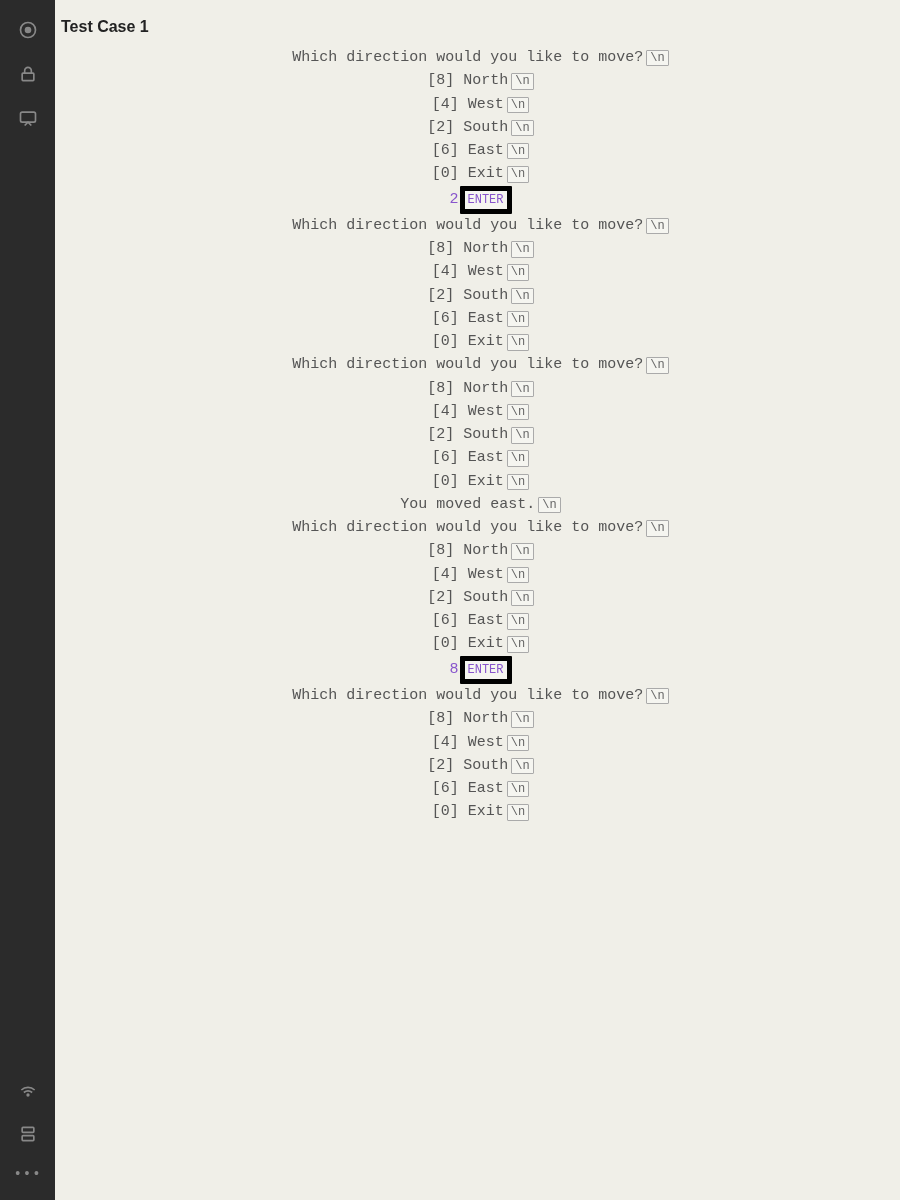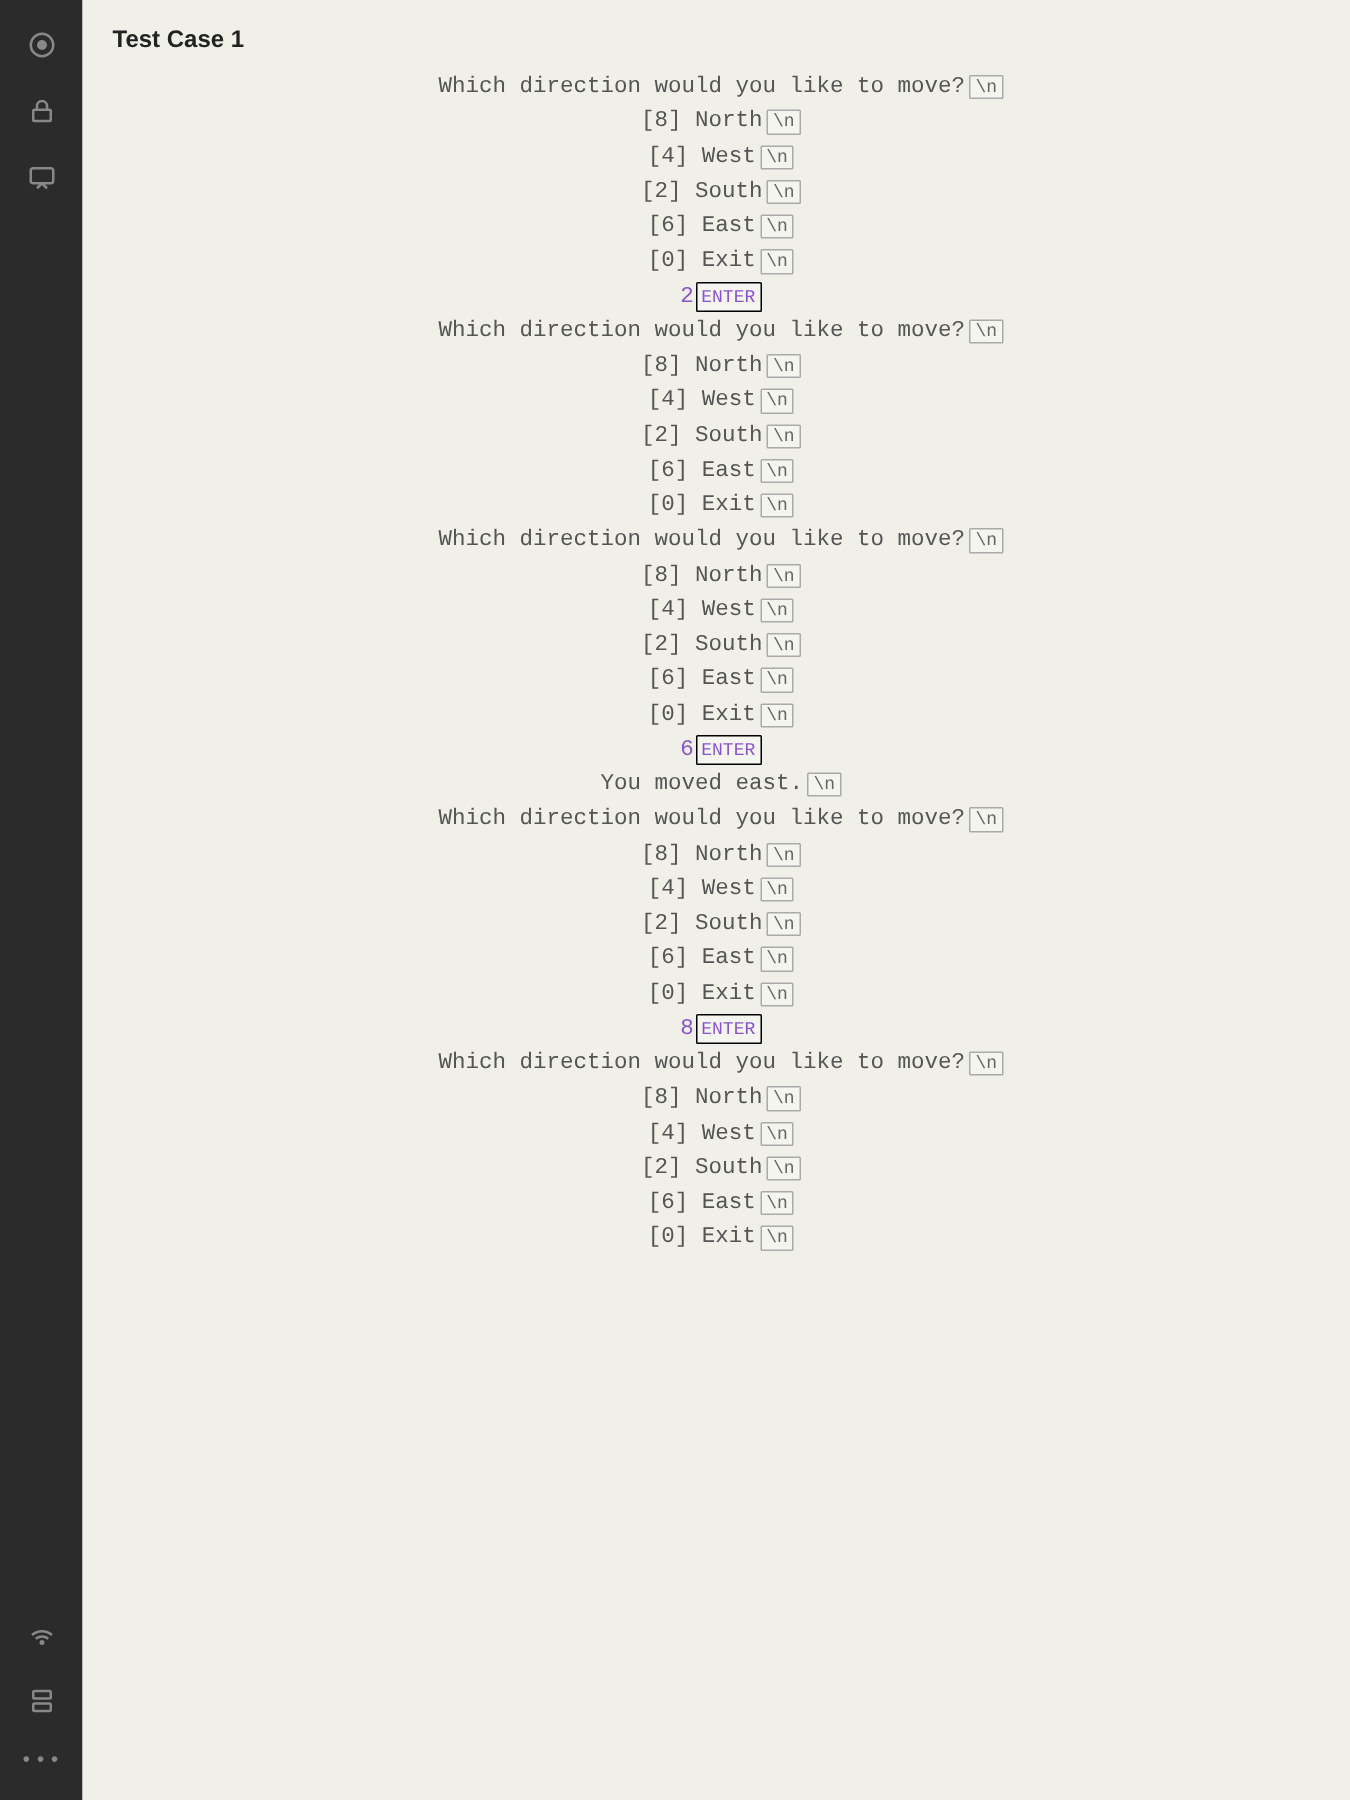--- a/index.html
+++ b/index.html
@@ -43,21 +43,21 @@
     background: #f0efe8;
     padding: 18px 0 0 0;
     overflow: hidden;
   }
   .title {
     font-family: Arial, sans-serif;
     font-weight: bold;
     font-size: 16px;
     color: #222;
     padding: 0 0 10px 0;
-    margin-left: 20px;
+    margin-left: 6px;
   }
   .console {
     font-size: 15px;
     line-height: 1.55;
     color: #555;
     padding-left: 6px;
     text-align: center;
   }
   .line { white-space: pre; }
   .newline-tag {
@@ -67,21 +67,21 @@
     padding: 0 3px;
     margin-left: 3px;
     font-size: 12px;
     color: #666;
     background: #f5f5f0;
     vertical-align: baseline;
     line-height: 1.2;
   }
   .enter-tag {
     display: inline-block;
-    border: 1px solid #000000;
+    border: 5px solid #000000;
     border-radius: 1px;
     padding: 2px 3px;
     margin-left: 1px;
     font-size: 12px;
     color: #8855cc;
     background: #f5f5f0;
     vertical-align: baseline;
     line-height: 1.2;
   }
   .input-num { color: #8855cc; }
@@ -143,21 +143,20 @@
       <div class="line">[4] West<span class="newline-tag">\n</span></div>
       <div class="line">[2] South<span class="newline-tag">\n</span></div>
       <div class="line">[6] East<span class="newline-tag">\n</span></div>
       <div class="line">[0] Exit<span class="newline-tag">\n</span></div>
       <div class="line">Which direction would you like to move?<span class="newline-tag">\n</span></div>
       <div class="line">[8] North<span class="newline-tag">\n</span></div>
       <div class="line">[4] West<span class="newline-tag">\n</span></div>
       <div class="line">[2] South<span class="newline-tag">\n</span></div>
       <div class="line">[6] East<span class="newline-tag">\n</span></div>
       <div class="line">[0] Exit<span class="newline-tag">\n</span></div>
-      <div class="line"><span class="input-num">6</span><span class="enter-tag">ENTER</span></div>
       <div class="line">You moved east.<span class="newline-tag">\n</span></div>
       <div class="line">Which direction would you like to move?<span class="newline-tag">\n</span></div>
       <div class="line">[8] North<span class="newline-tag">\n</span></div>
       <div class="line">[4] West<span class="newline-tag">\n</span></div>
       <div class="line">[2] South<span class="newline-tag">\n</span></div>
       <div class="line">[6] East<span class="newline-tag">\n</span></div>
       <div class="line">[0] Exit<span class="newline-tag">\n</span></div>
       <div class="line"><span class="input-num">8</span><span class="enter-tag">ENTER</span></div>
       <div class="line">Which direction would you like to move?<span class="newline-tag">\n</span></div>
       <div class="line">[8] North<span class="newline-tag">\n</span></div>

